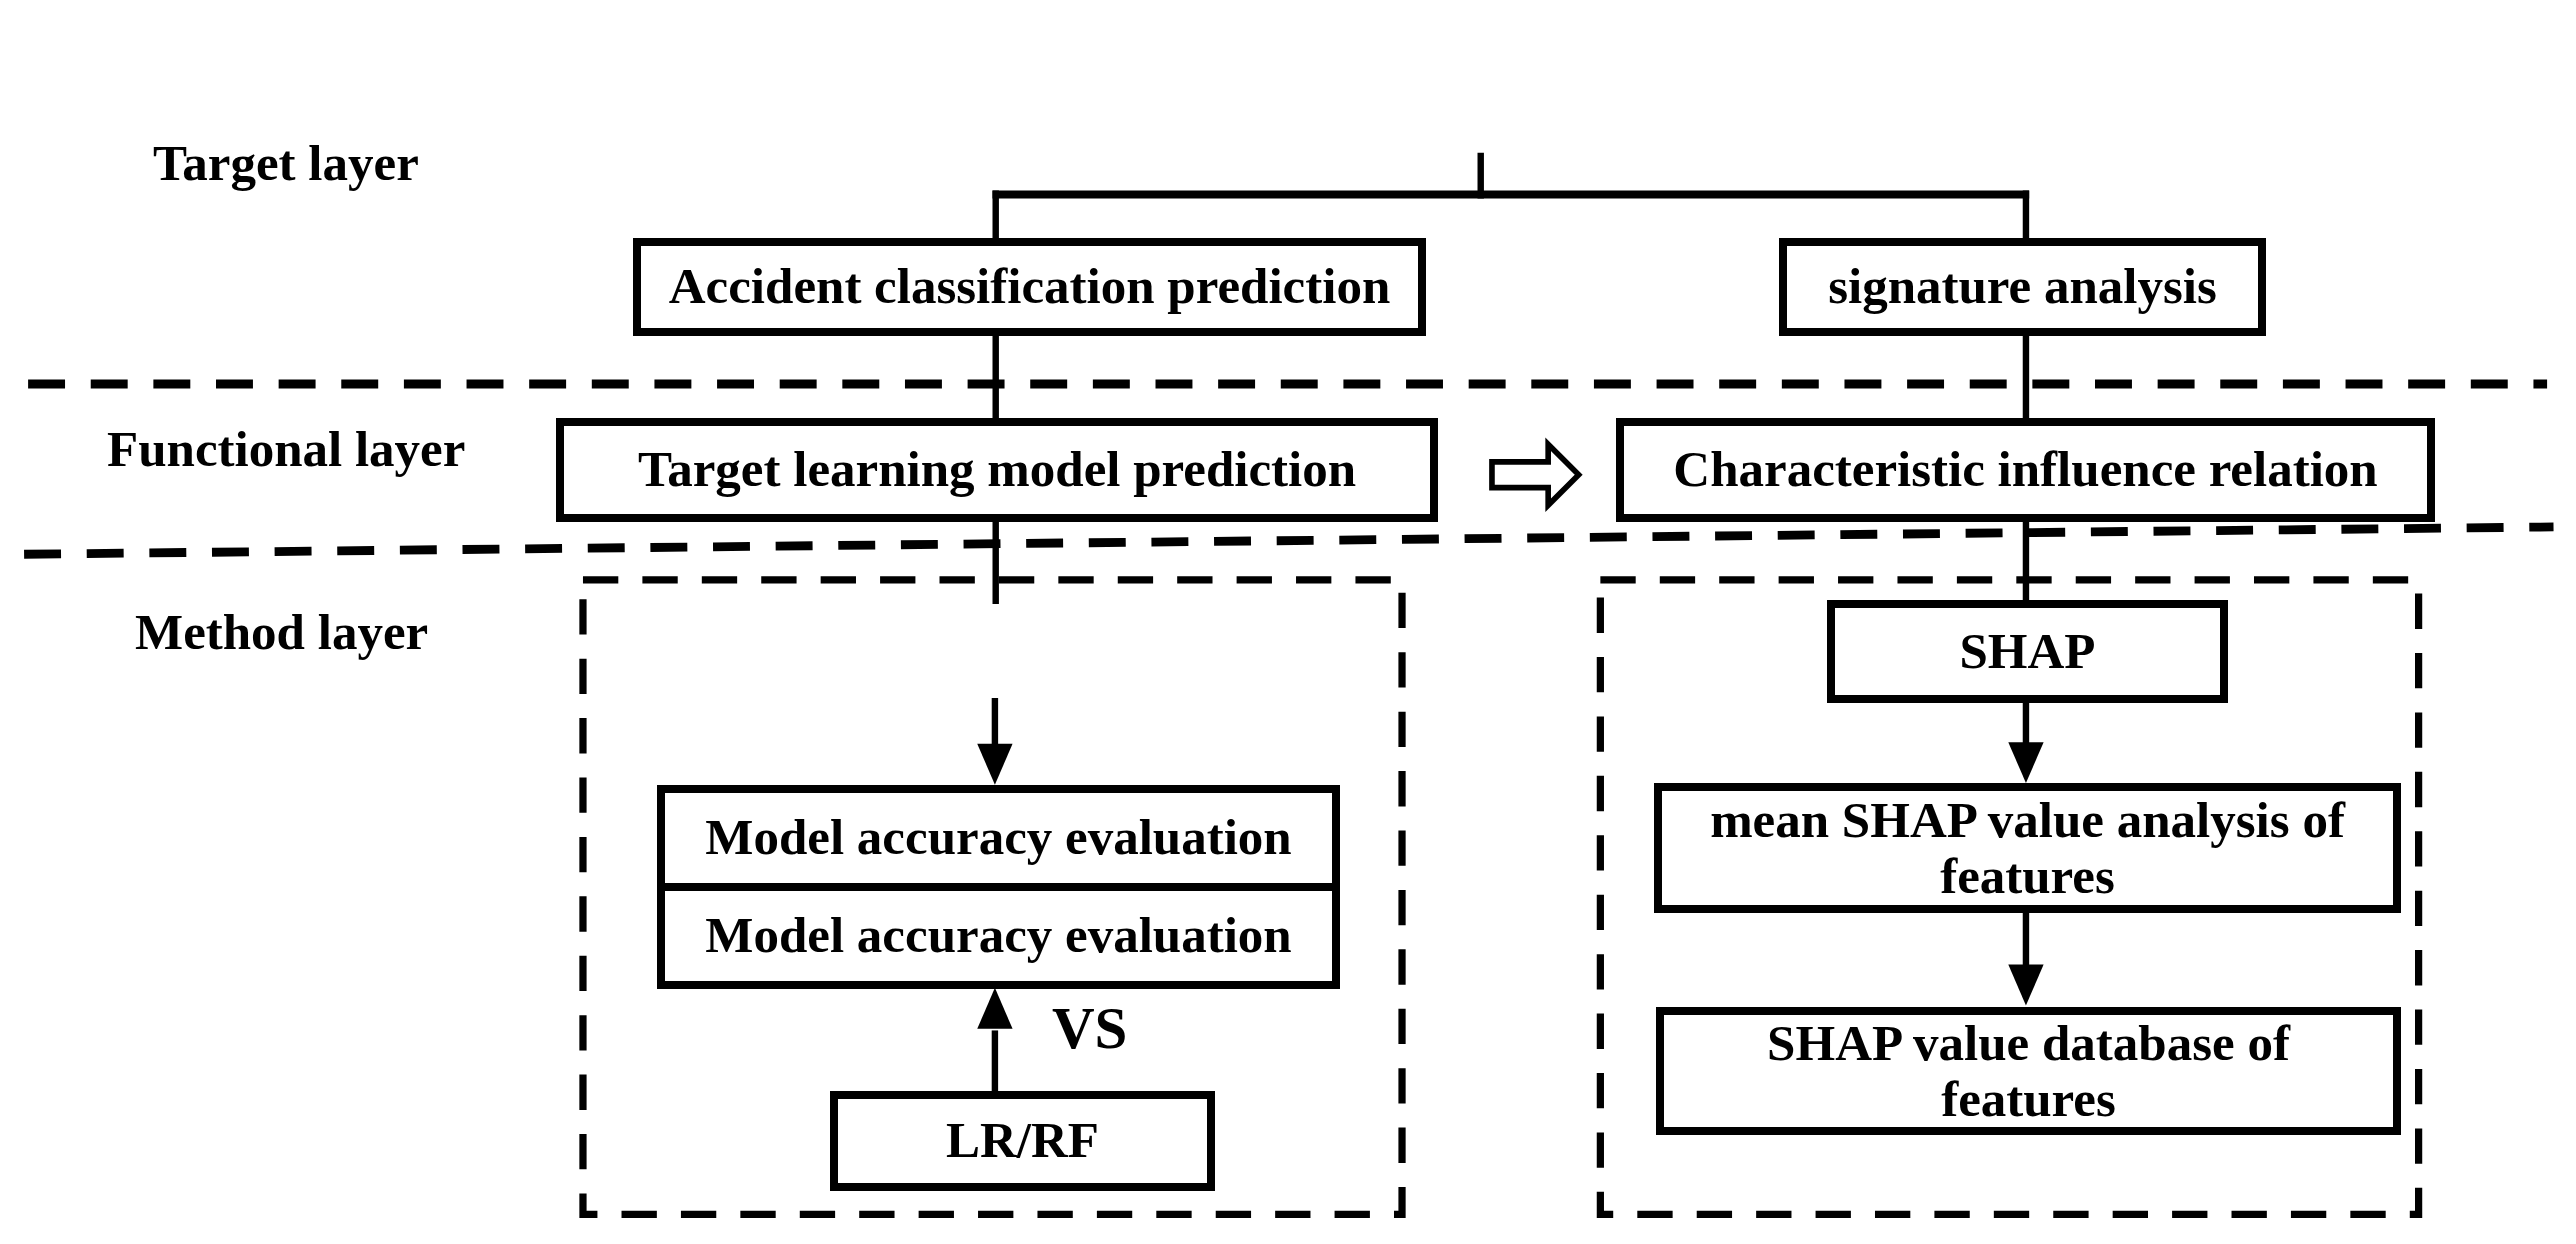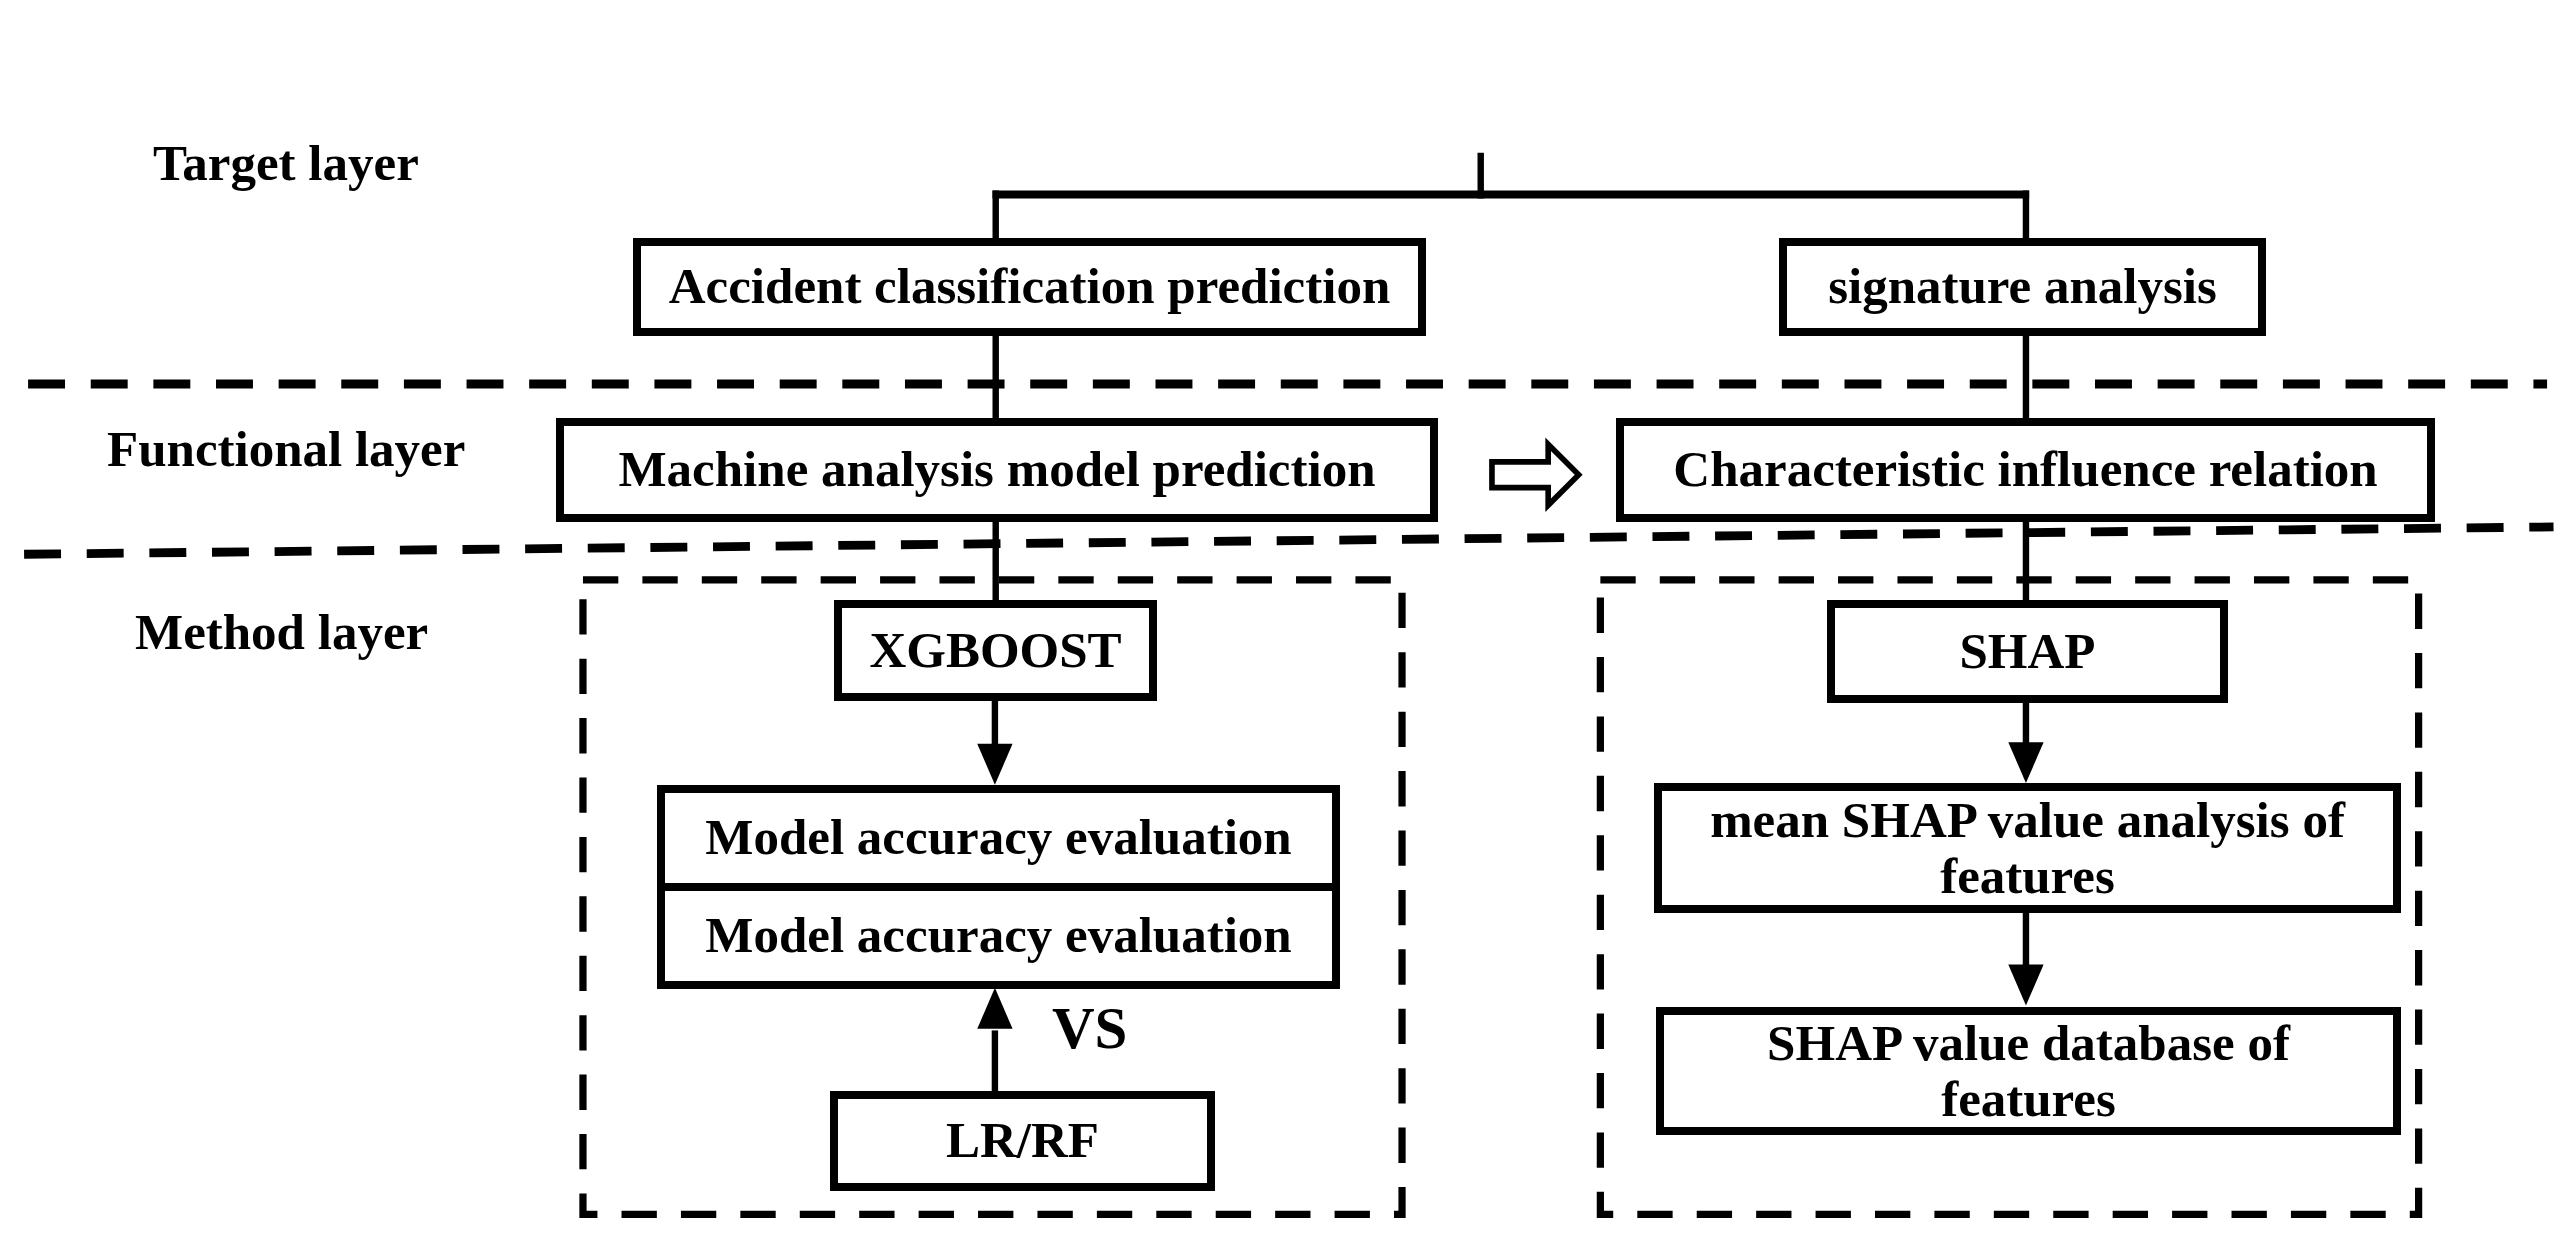--- a/index.html
+++ b/index.html
@@ -108,30 +108,27 @@
 
   <div class="box" style="left:633px; top:238px; width:793px; height:98px">
     <span>Accident classification prediction</span>
   </div>
 
   <div class="box" style="left:1779px; top:238px; width:487px; height:98px">
     <span>signature analysis</span>
   </div>
 
   <div class="box" style="left:556px; top:418px; width:882px; height:104px">
-    <span>Machine analysis model prediction</span>
+    <span>Target learning model prediction</span>
   </div>
 
   <div class="box" style="left:1616px; top:418px; width:819px; height:104px">
     <span>Characteristic influence relation</span>
   </div>
 
-  <div class="box" style="left:834px; top:600px; width:323px; height:101px">
-    <span>XGBOOST</span>
-  </div>
 
   <div class="box stack" style="left:657px; top:785px; width:683px; height:204px">
     <div class="cell">
       <span>Model accuracy evaluation</span>
     </div>
     <div class="cell cell-bottom">
       <span>Model accuracy evaluation</span>
     </div>
   </div>
 

